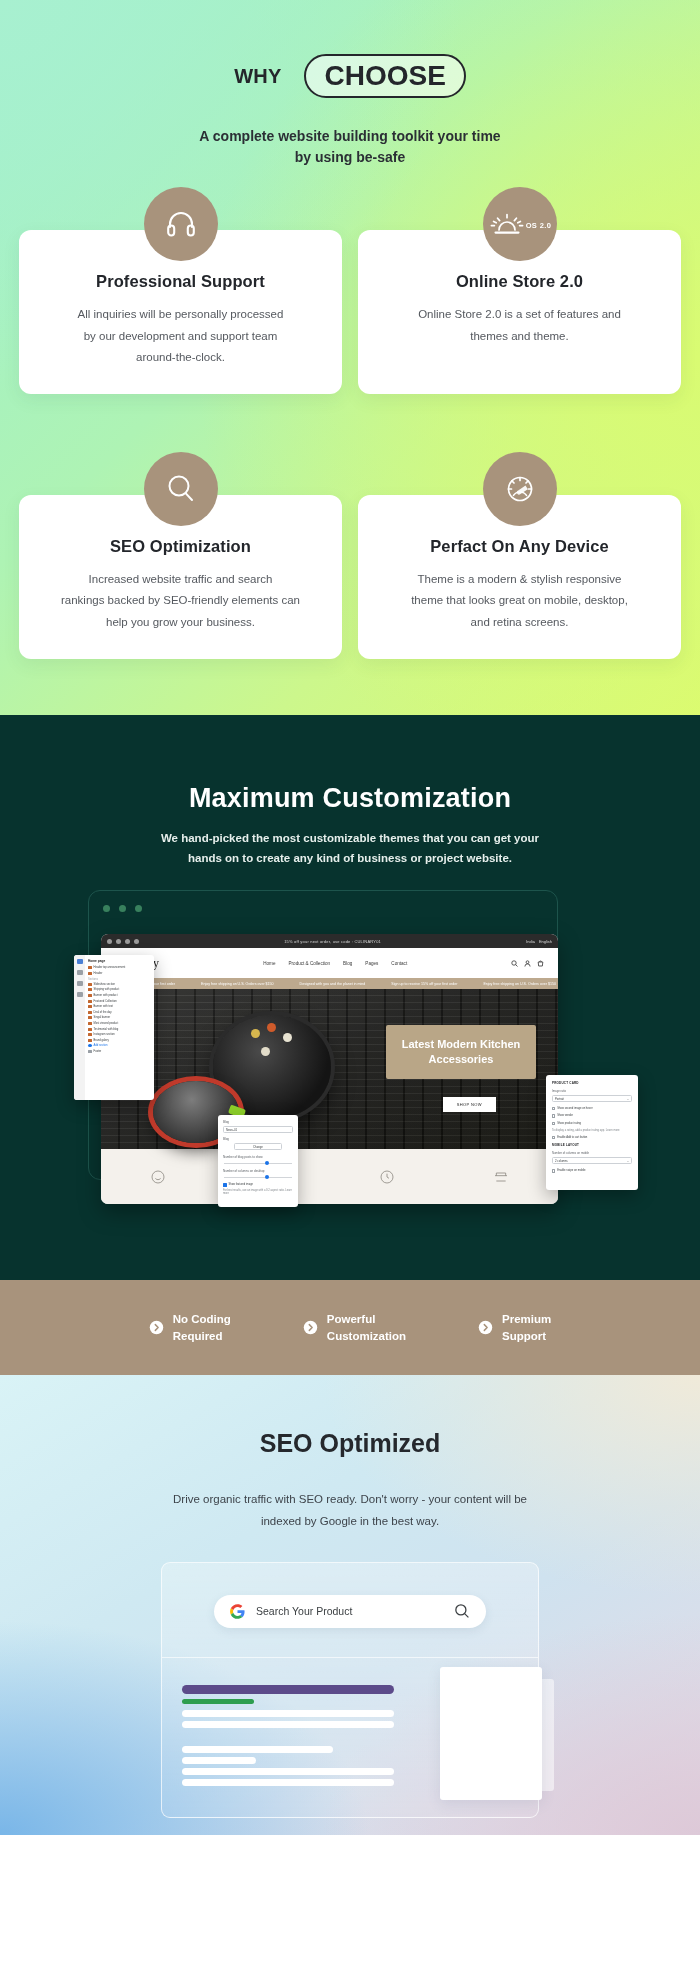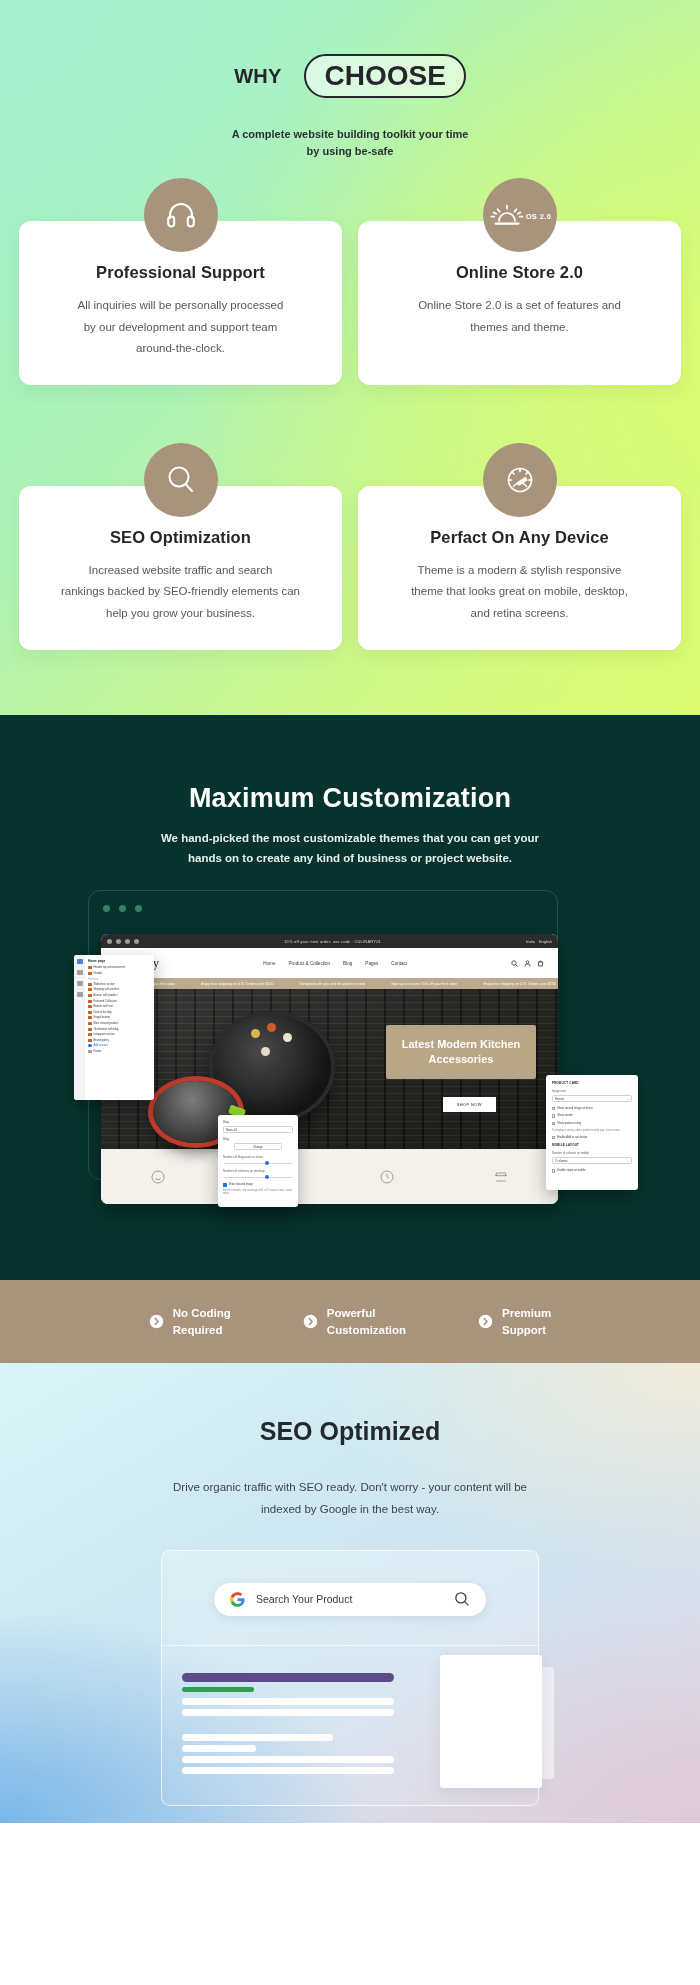--- a/index.html
+++ b/index.html
@@ -27,21 +27,21 @@
   .why-word{
     font-size:20px; font-weight:800; color:#24262b; letter-spacing:0.2px;
   }
   .why-pill{
     border:2px solid #24262b; border-radius:30px; padding:5px 18px 6px;
     font-size:28px; font-weight:800; color:#24262b; background:rgba(255,255,255,.55);
     line-height:1.05;
   }
   .why-sub{
     margin:28px auto 8px; width:420px; text-align:center;
-    font-size:11px; font-weight:700; color:#2b2f35; line-height:1.5;
+    font-size:14px; font-weight:700; color:#2b2f35; line-height:1.5;
   }
 
   .cards-wrap{ position:relative; width:700px; }
   .card-row{
     display:flex; justify-content:center; gap:16px; position:relative;
   }
   .card{
     width:323px; background:#fff; border-radius:12px;
     padding:42px 22px 26px; text-align:center; position:relative;
     box-shadow:0 6px 18px rgba(40,80,60,.08);
@@ -214,21 +214,21 @@
     border:.5px solid #cdd1d6; border-radius:1.5px; height:7px;
     display:flex; align-items:center; justify-content:space-between;
     padding:0 2px; font-size:2.8px; color:#3c4043; margin-bottom:5px;
   }
   .pp-row{ display:flex; gap:2px; align-items:flex-start; margin-bottom:3.5px;}
   .pp-row i{ width:3.2px; height:3.2px; border:.5px solid #9aa0a6; border-radius:.5px; flex:0 0 auto;}
   .pp-row span{ font-size:2.7px; color:#3c4043; line-height:1.35;}
 
   
   .tan-bar{
-    width:700px; height:83px; background:#a8937c;
+    width:700px; height:95px; background:#a8937c;
     display:flex; align-items:center; justify-content:center; gap:72px;
   }
   .tan-item{ display:flex; align-items:center; gap:9px; }
   .tan-txt{ color:#fff; font-size:11.5px; font-weight:700; line-height:1.42; }
 
   
   .seo-section{
     width:700px; height:460px; position:relative; padding-top:54px;
     background:
       radial-gradient(90% 80% at 100% 0%, #f0ead9 0%, rgba(240,234,217,0) 60%),

